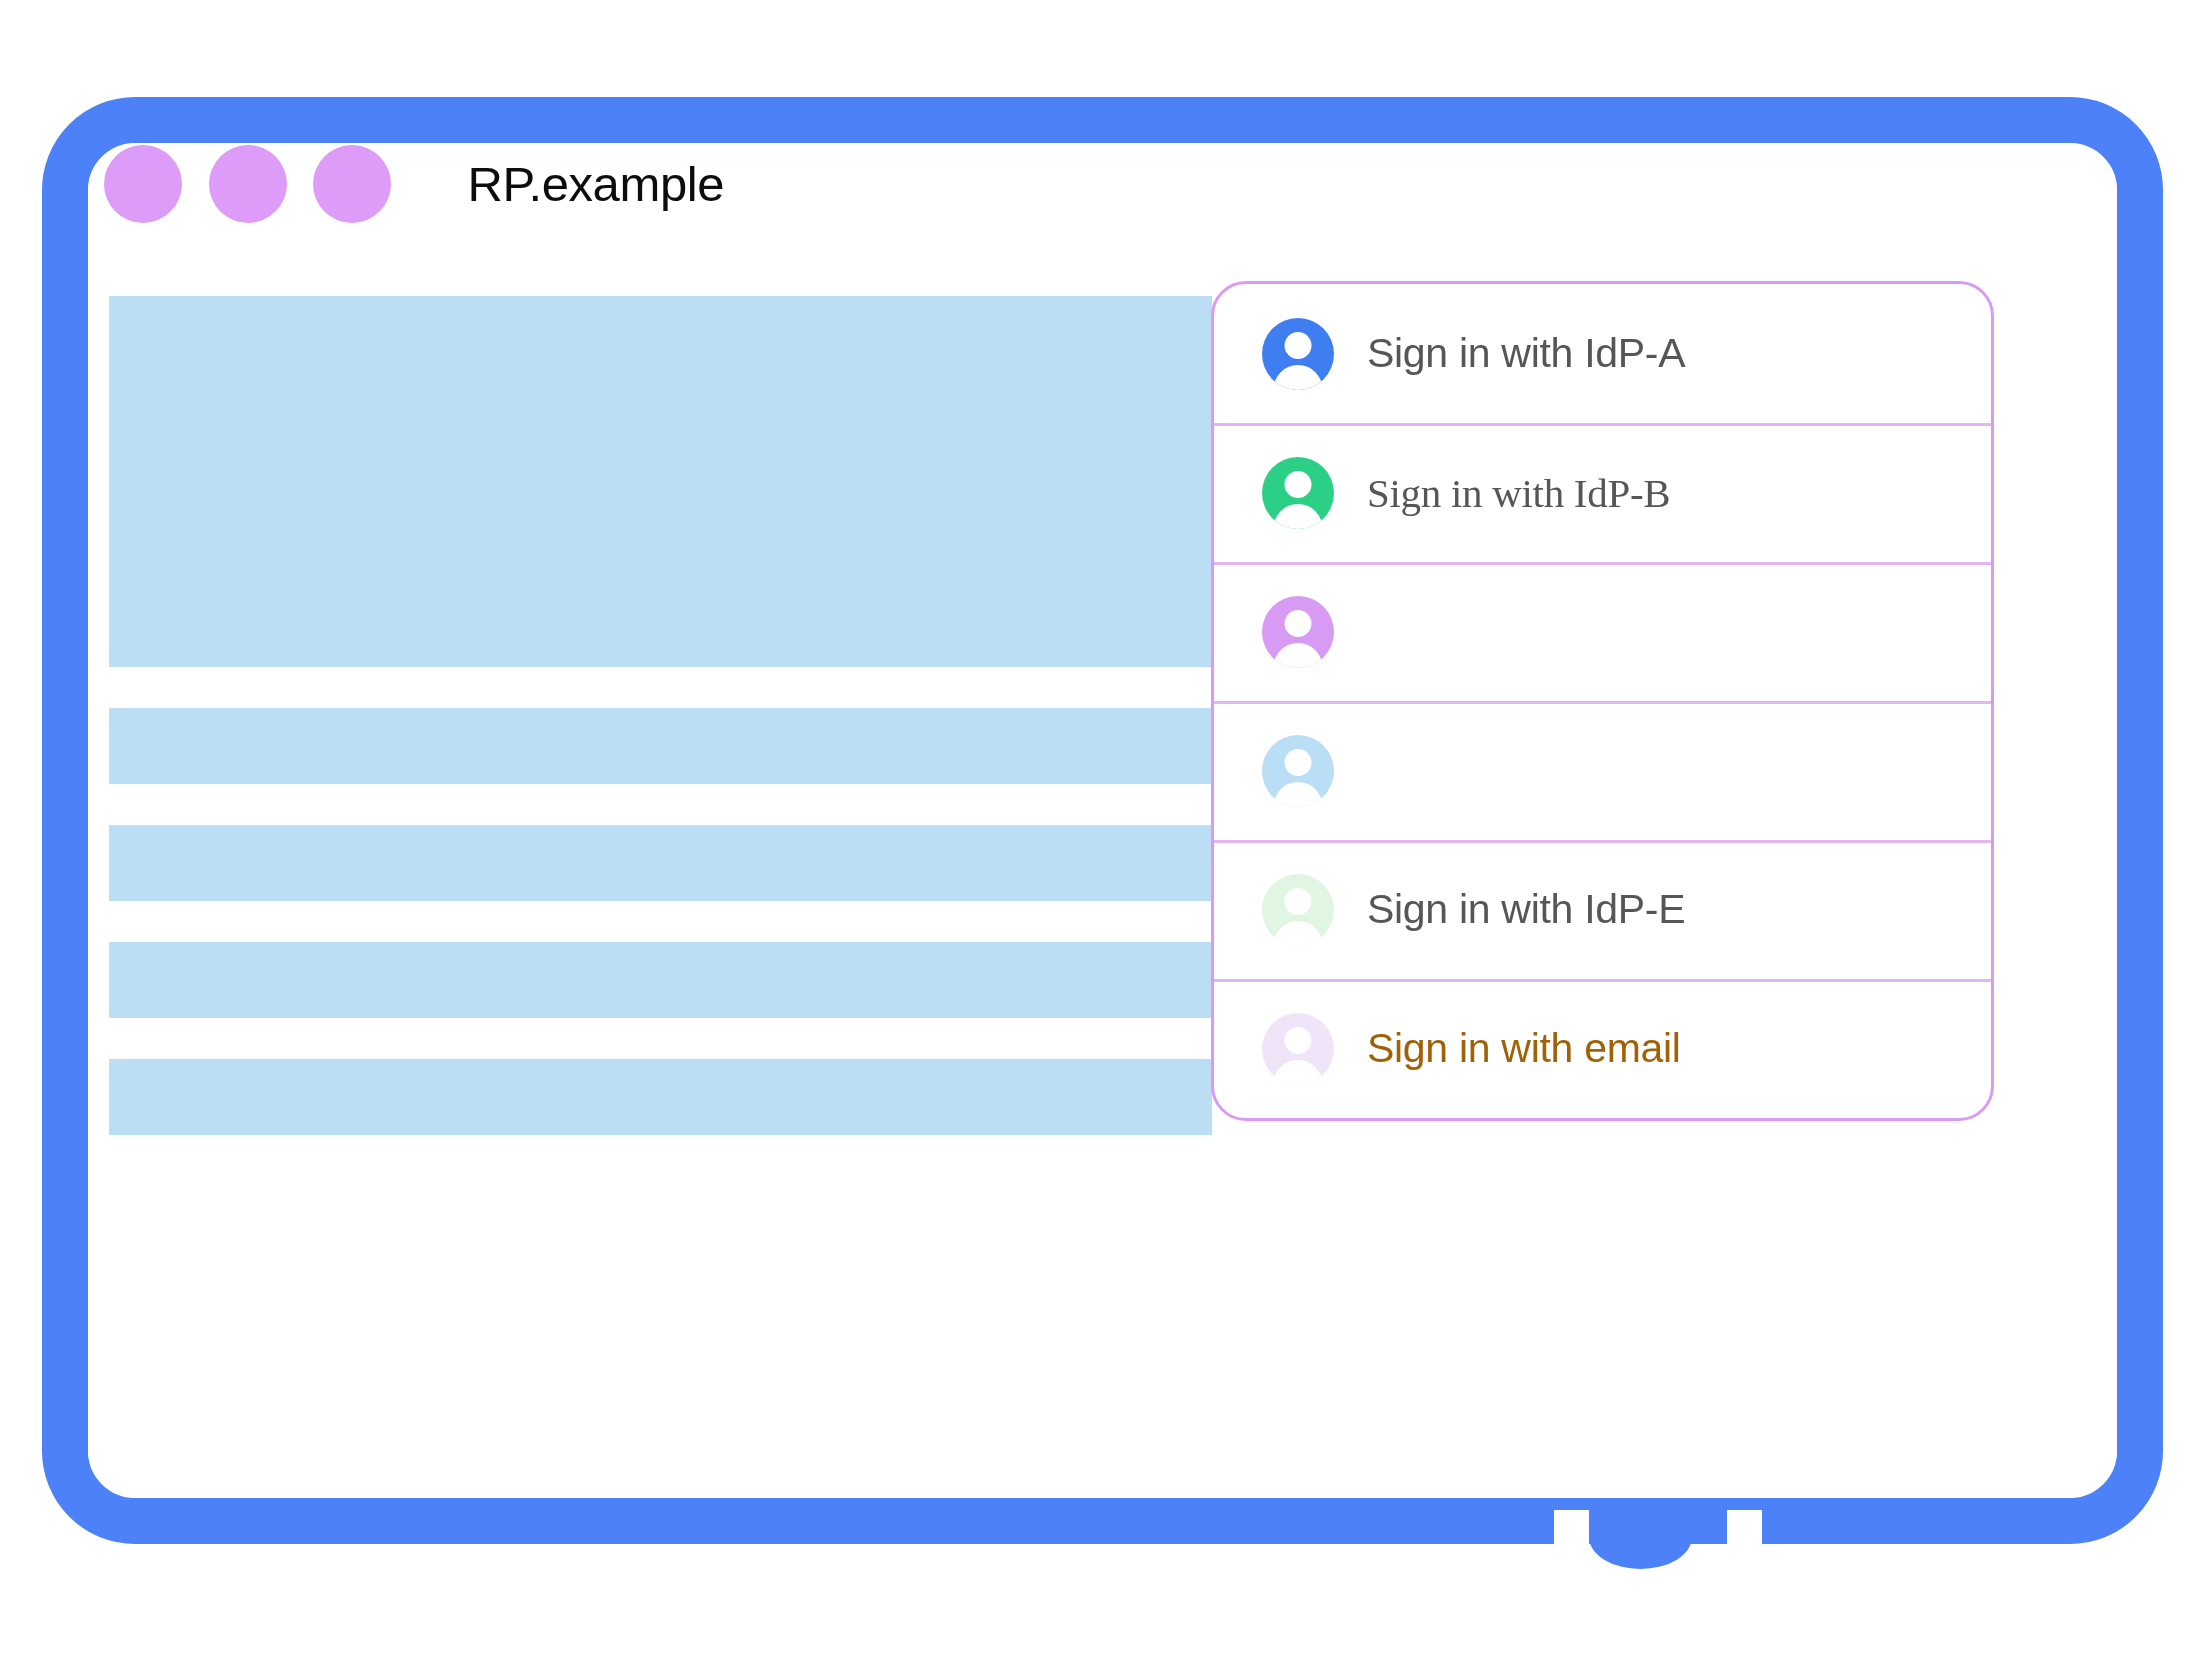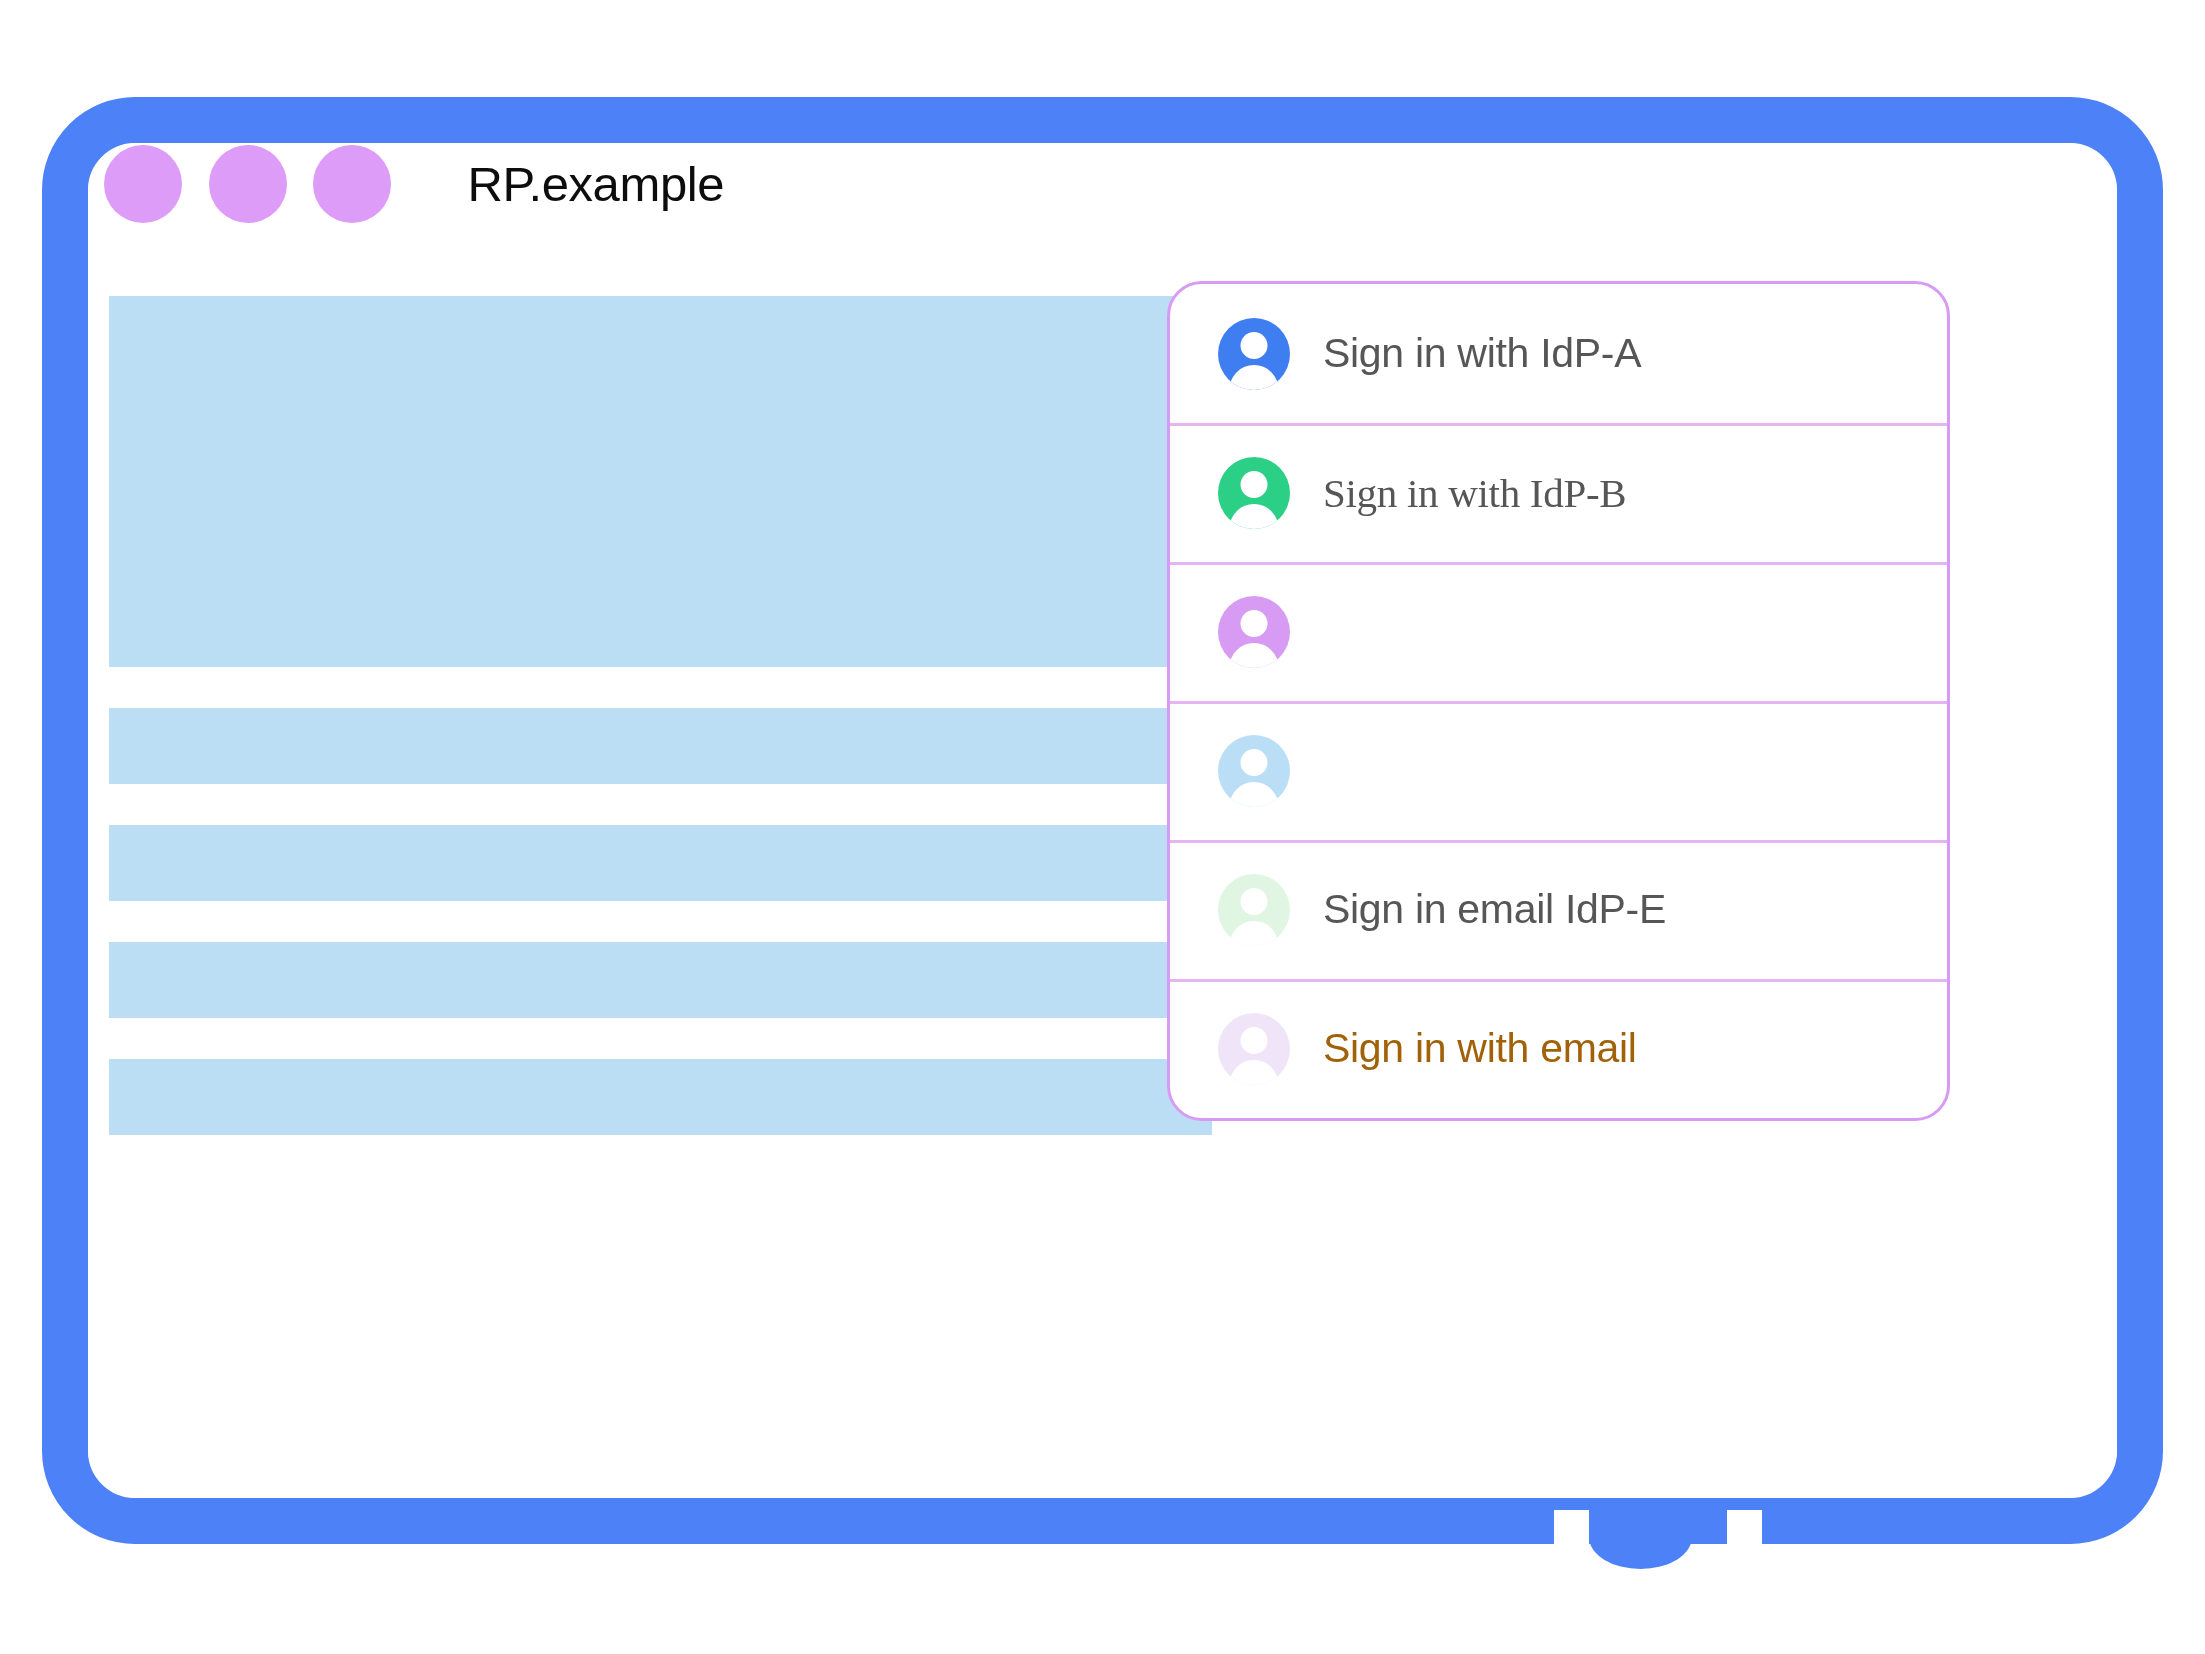--- a/index.html
+++ b/index.html
@@ -194,21 +194,21 @@
   </div>
 
   <div class="content-col">
     <div class="block hero" style="background: rgb(188, 222, 245);"></div>
     <div class="block bar" style="background: rgb(188, 222, 245);"></div>
     <div class="block bar" style="background: rgb(188, 222, 245);"></div>
     <div class="block bar" style="background: rgb(188, 222, 245);"></div>
     <div class="block bar" style="background: rgb(188, 222, 245);"></div>
   </div>
 
-  <div class="idp-panel" id="idp-panel" style="border-color: rgb(216, 154, 244);">
+  <div class="idp-panel" id="idp-panel" style="border-color: rgb(216, 154, 244); margin-left: 44px;">
       <div class="idp-row">
         <div class="avatar" style="background: rgb(63, 126, 240);">
           <div class="head"></div>
           <div class="body"></div>
         </div>
         <div class="idp-label" style="color: rgb(86, 86, 86);">Sign in with IdP-A</div>
       </div>
       <div class="idp-row">
         <div class="avatar" style="background: rgb(44, 207, 134);">
           <div class="head"></div>
@@ -226,21 +226,21 @@
         <div class="avatar" style="background: rgb(186, 222, 245);">
           <div class="head"></div>
           <div class="body"></div>
         </div>
       </div>
       <div class="idp-row">
         <div class="avatar" style="background: rgb(225, 245, 227);">
           <div class="head"></div>
           <div class="body"></div>
         </div>
-        <div class="idp-label" style="color: rgb(86, 86, 86);">Sign in email IdP-E</div>
+        <div class="idp-label" style="color: rgb(86, 86, 86);">Sign in with IdP-E</div>
       </div>
       <div class="idp-row">
         <div class="avatar" style="background: rgb(240, 229, 248);">
           <div class="head"></div>
           <div class="body"></div>
         </div>
         <div class="idp-label" style="color: #a16207;">Sign in with email</div>
       </div>
     </div>
 

